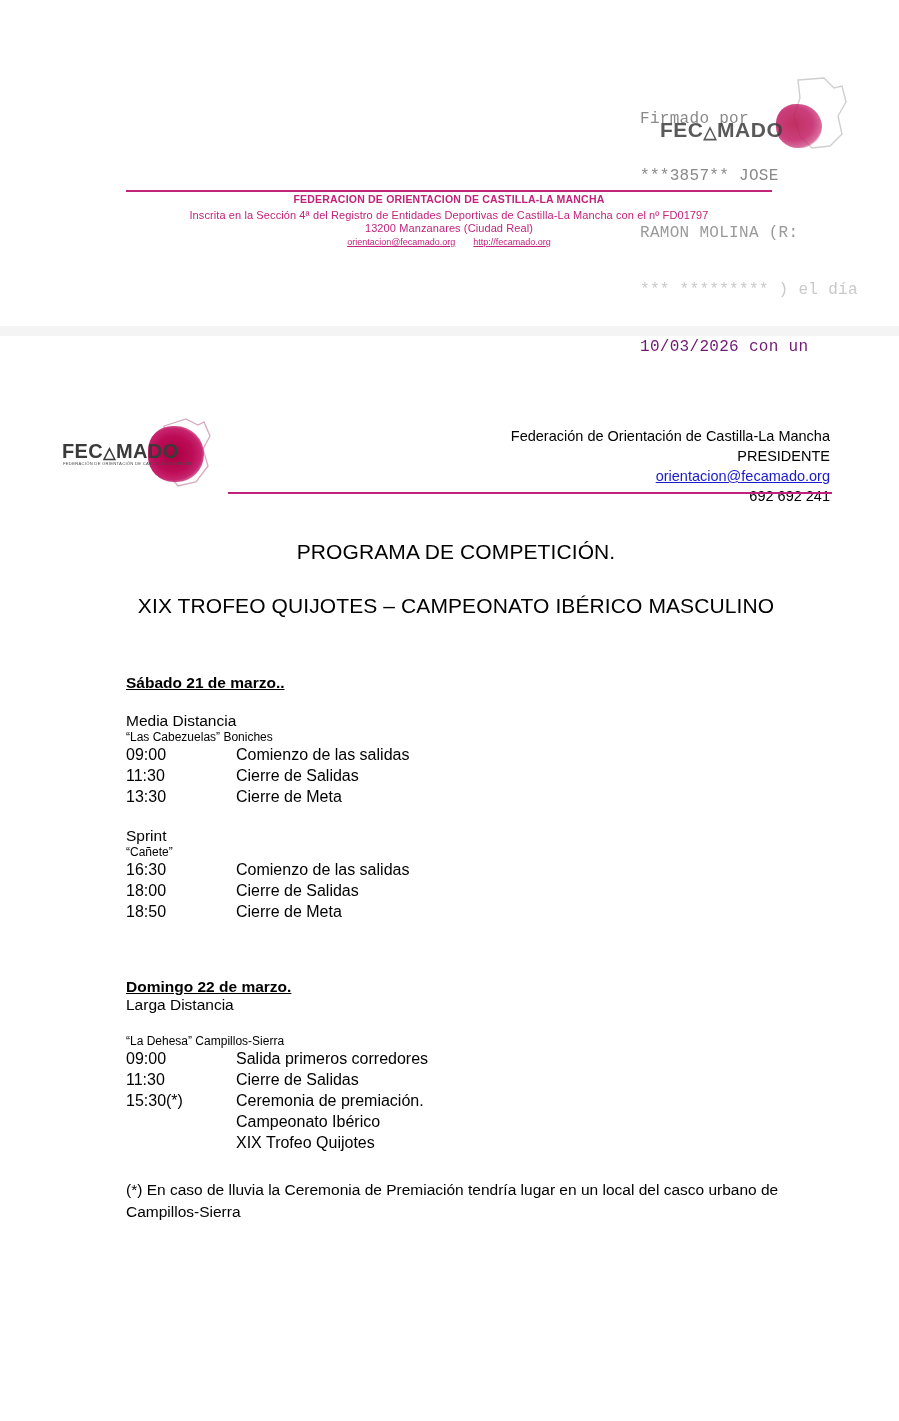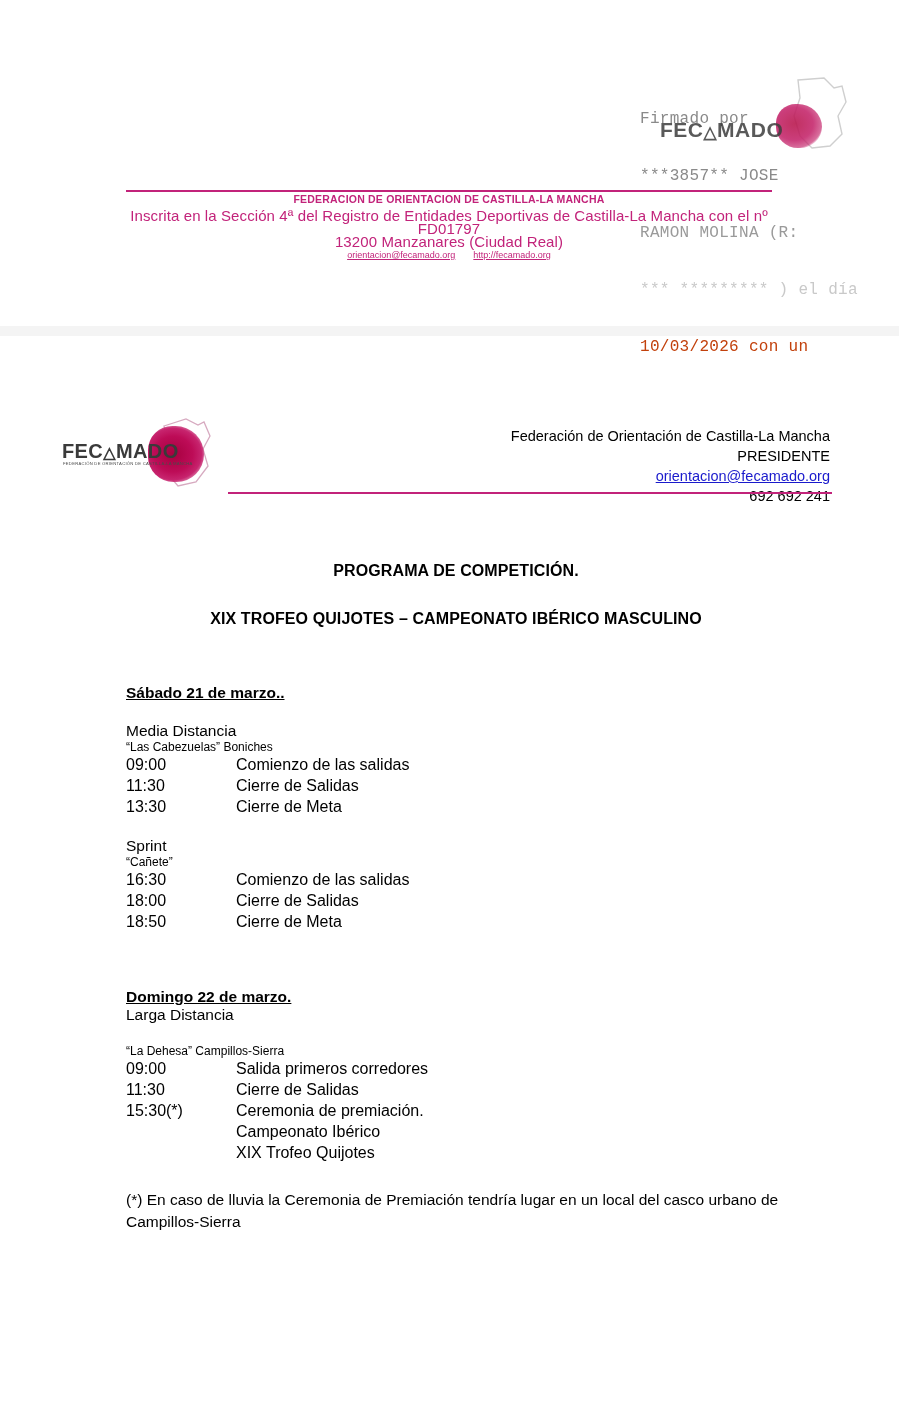--- a/index.html
+++ b/index.html
@@ -33,21 +33,21 @@
     font-size: 16px;
     line-height: 19px;
     color: #8a8a8a;
     letter-spacing: 0.3px;
     white-space: pre;
   }
   .signature-block .sig-line {
     display: block;
   }
   .sig-fade-1 { color: #9a9a9a; }
-  .sig-fade-2 { color: #c2410c; }
+  .sig-fade-2 { color: #701a75; }
   .sig-fade-3 { color: #c9c9c9; }
 
   
   .sig-blob {
     position: absolute;
     top: 104px;
     left: 776px;
     width: 46px;
     height: 44px;
     background: radial-gradient(ellipse at 40% 45%, #b8144b 0%, #c4246a 48%, rgba(196,36,106,0.75) 70%, rgba(196,36,106,0) 78%);
@@ -98,21 +98,21 @@
     color: #c2237a;
     font-family: "Liberation Sans", sans-serif;
   }
   .letterhead .lh-title {
     font-size: 10.5px;
     font-weight: bold;
     letter-spacing: 0.2px;
     margin-bottom: 4px;
   }
   .letterhead .lh-line {
-    font-size: 15px;
+    font-size: 11px;
     line-height: 13px;
     letter-spacing: 0.1px;
   }
   .letterhead .lh-contact {
     font-size: 9px;
     line-height: 13px;
     margin-top: 1px;
   }
   .letterhead .lh-contact a {
     color: #c2237a;
@@ -197,24 +197,23 @@
 
   
   .content {
     position: absolute;
     top: 540px;
     left: 126px;
     width: 660px;
   }
   .title-line {
     text-align: center;
-    font-weight: bold;
-    font-size: 16px;
+    font-weight: normal;
+    font-size: 21px;
     letter-spacing: 0.1px;
-    margin-top: 22px;
   }
   .title-1 { margin-bottom: 30px; }
   .title-2 { margin-bottom: 0; }
 
   .section {
     margin-top: 0;
   }
   .day-heading {
     font-weight: bold;
     font-size: 15.5px;

